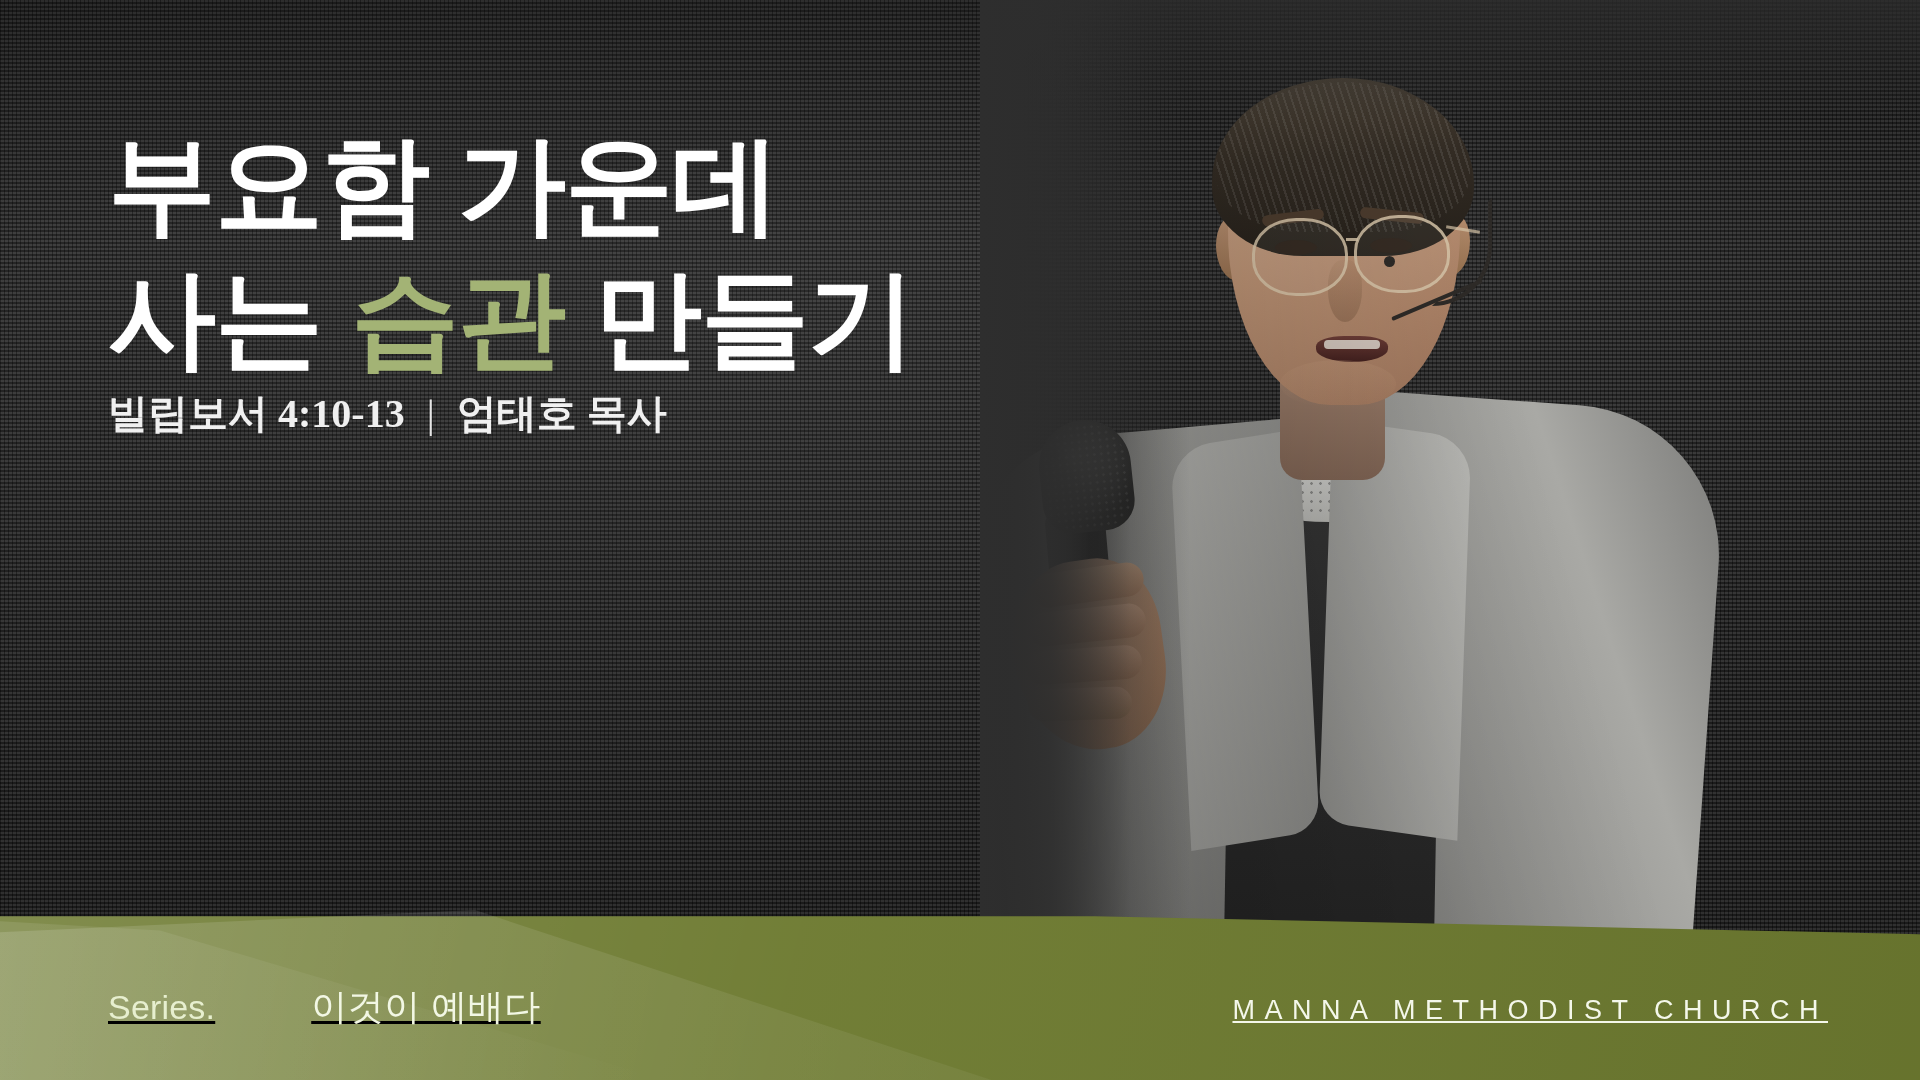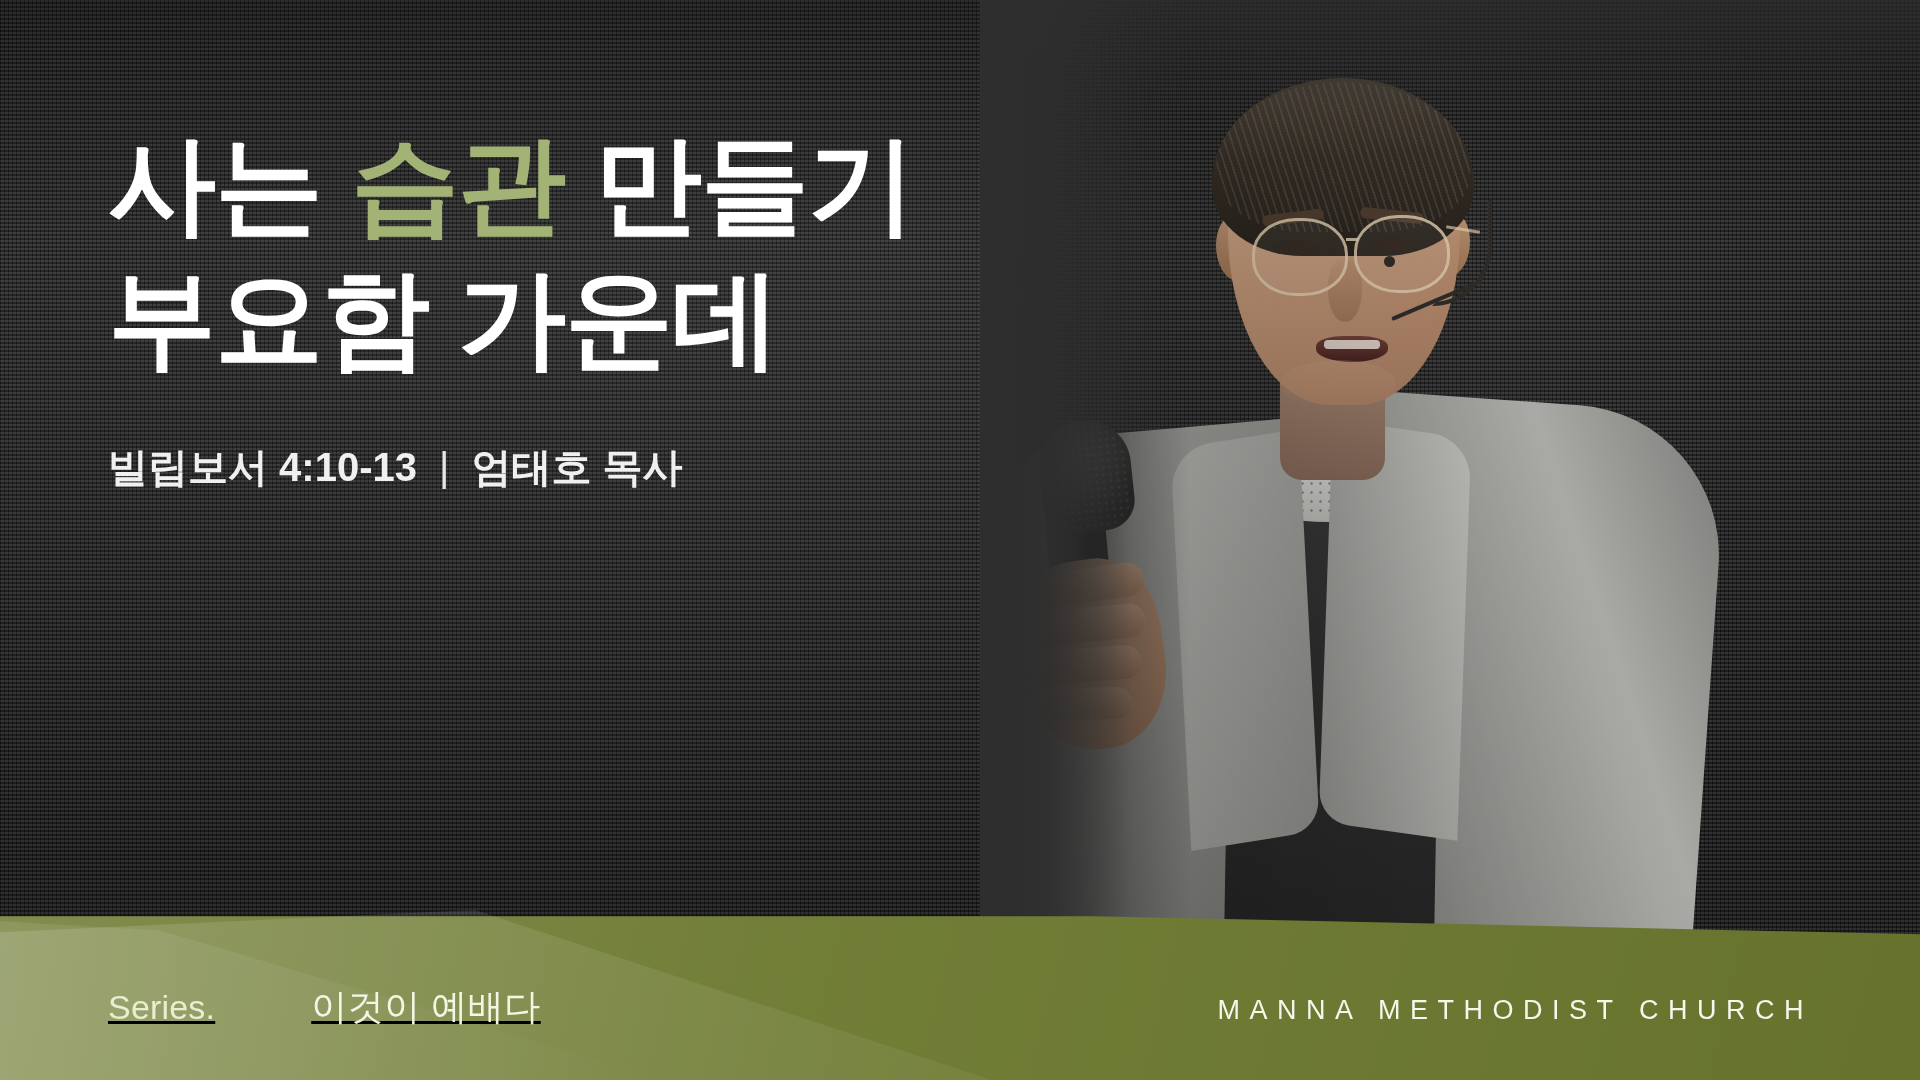--- a/index.html
+++ b/index.html
@@ -230,26 +230,26 @@
     font-size: 108px;
     line-height: 1.24;
     font-weight: 700;
     letter-spacing: -1px;
     color: #ffffff;
     white-space: nowrap;
   }
   .title-accent { color: #a3b375; }
 
   .subtitle {
-    margin-top: 54px;
     font-size: 40px;
     font-weight: 700;
     color: #f0f0f0;
     letter-spacing: 0px;
     white-space: nowrap;
+    font-family: Liberation Serif, serif;
   }
   .subtitle .sep {
     display: inline-block;
     margin: 0 22px;
     font-weight: 400;
     color: #e6e6e6;
   }
 
   
   .band {
@@ -300,27 +300,28 @@
     letter-spacing: 0.2px;
   }
   .series-value {
     font-size: 36px;
     font-weight: 400;
     color: #f2f7e4;
     letter-spacing: 0.5px;
   }
   .band-right {
     position: absolute;
-    right: 107px;
+    right: 92px;
     bottom: 54px;
     font-size: 27px;
     font-weight: 400;
     color: #f4f7ea;
     letter-spacing: 9.5px;
     white-space: nowrap;
+    text-decoration: underline;
   }
 </style>
 </head>
 <body>
 
 <div id="stage">
 
   <div class="backdrop">
     <div class="backdrop-mesh"></div>
     <div class="backdrop-vignette"></div>
@@ -363,22 +364,22 @@
     <div class="ph finger1"></div>
     <div class="ph finger2"></div>
     <div class="ph finger3"></div>
     <div class="ph finger4"></div>
     <div class="photo-grade"></div>
     <div class="photo-fade-left"></div>
     <div class="photo-fade-top"></div>
   </div>
 
   <div class="headline">
+    <div class="title-line">부요함 가운데</div>
     <div class="title-line"><span>사는 </span><span class="title-accent">습관</span><span> 만들기</span></div>
-    <div class="title-line">부요함 가운데</div>
     <div class="subtitle"><span>빌립보서 4:10-13</span><span class="sep">|</span><span>엄태호 목사</span></div>
   </div>
 
   <div class="band">
     <div class="band-base"></div>
     <div class="band-sheen"></div>
     <div class="band-diagonal"></div>
     <div class="band-streak"></div>
 
     <div class="band-left">

